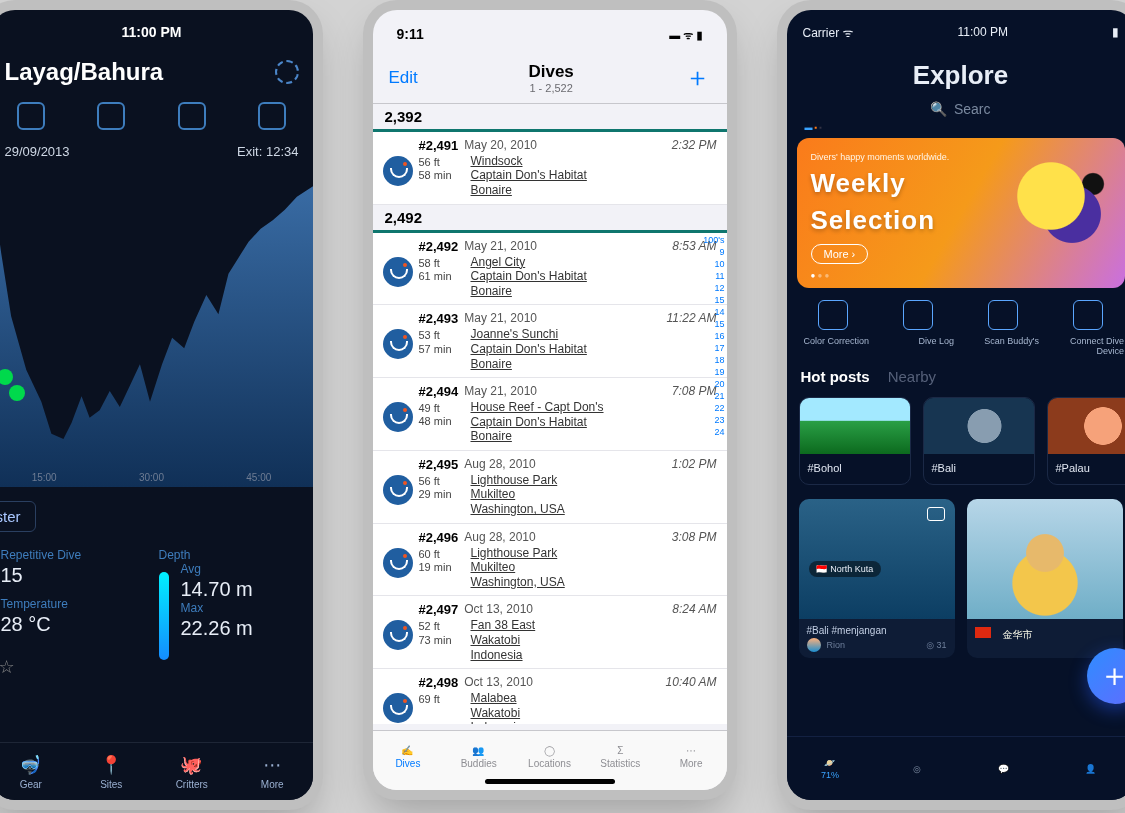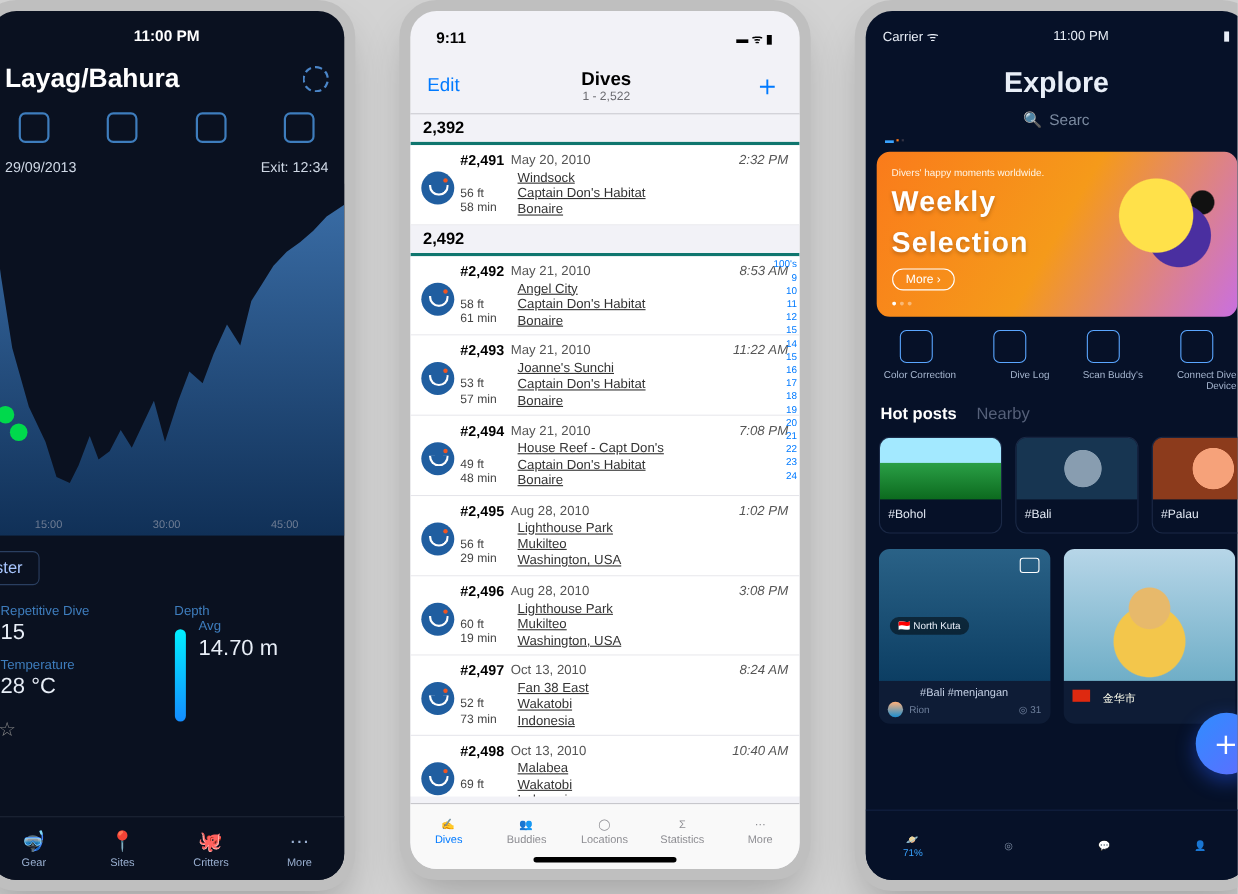--- a/index.html
+++ b/index.html
@@ -67,21 +67,21 @@
 .phone-b .nav .center { flex: 1; text-align: center; }
 .phone-b .nav .center .t1 { font-size: 17px; font-weight: 600; }
 .phone-b .nav .center .t2 { font-size: 11px; color: #6b6b70; }
 .phone-b .nav .plus { color: #007aff; font-size: 26px; }
 .phone-b .list { position: relative; overflow: hidden; height: 620px; }
 .phone-b .section-hdr { background: #f2f2f7; padding: 4px 12px; font-weight: 700; font-size: 15px; border-bottom: 3px solid #0f766e; }
 .phone-b .row { display: flex; background: #fff; border-bottom: 1px solid #e5e5ea; padding: 6px 10px; min-height: 66px; }
 .phone-b .row .icon { width: 30px; height: 30px; border-radius: 15px; background: #205ea0; margin-top: 18px; margin-right: 6px; position: relative; flex-shrink: 0; }
 .phone-b .row .icon::after { content:""; position: absolute; left: 7px; top: 12px; width: 14px; height: 8px; border: 2px solid #fff; border-top: none; border-radius: 0 0 10px 10px; }
 .phone-b .row .icon::before { content:""; position: absolute; right: 6px; top: 6px; width: 4px; height: 4px; border-radius: 2px; background: #e52; }
-.phone-b .row .meta { width: 52px; font-size: 11px; color: #444; margin-top: 16px; }
+.phone-b .row .meta { width: 52px; font-size: 11px; color: #444; margin-top: 2px; }
 .phone-b .row .body { flex: 1; font-size: 12px; line-height: 1.22; }
 .phone-b .row .head { display: flex; gap: 6px; font-size: 12px; }
 .phone-b .row .head .num { font-weight: 700; font-size: 13px; }
 .phone-b .row .head .dt { color: #555; flex: 1; }
 .phone-b .row .head .tm { color: #555; font-style: italic; }
 .phone-b .row .lines div { color: #333; font-size: 12px; text-decoration: underline; }
 .phone-b .index-bar { position: absolute; right: 2px; top: 130px; font-size: 9px; color: #007aff; text-align: right; line-height: 12px; }
 .phone-b .tabbar { position: absolute; bottom: 0; left: 0; right: 0; height: 60px; display: flex; border-top: 1px solid #c7c7cc; background: #f9f9f9; padding-bottom: 8px; }
 .phone-b .tabbar .tab { flex: 1; text-align: center; font-size: 10px; color: #8e8e93; display: flex; flex-direction: column; justify-content: center; gap: 2px; }
 .phone-b .tabbar .tab.sel { color: #007aff; }
@@ -121,21 +121,21 @@
 .phone-c .tabs .sel { font-weight: 700; color: #fff; }
 .phone-c .tabs .off { color: #556079; }
 .phone-c .hot-row { display: flex; gap: 12px; padding: 12px 0 14px 12px; overflow: hidden; }
 .phone-c .hot-card { width: 112px; border-radius: 10px; overflow: hidden; flex-shrink: 0; border: 1px solid #1b2946; }
 .phone-c .hot-card .img { height: 56px; }
 .phone-c .hot-card .lbl { font-size: 11px; padding: 8px 8px 10px; color: #e1e7f2; }
 .phone-c .bohol-img { background: linear-gradient(#a3e9ff 40%,#2a9f46 41%,#0c6a1e); }
 .phone-c .bali-img { background: radial-gradient(circle at 55% 50%, #889db0 25%, #173551 26%); }
 .phone-c .palau-img { background: radial-gradient(circle at 50% 50%, #f6a27a 30%, #8c3b1c 31%); }
 .phone-c .grid { display: flex; gap: 12px; padding: 0 12px; }
-.phone-c .grid .card { flex: 1; border-radius: 10px; overflow: hidden; position: relative; background: #0e1c36; text-align: center; }
+.phone-c .grid .card { flex: 1; border-radius: 10px; overflow: hidden; position: relative; background: #0e1c36; }
 .phone-c .grid .card .img { height: 120px; background: linear-gradient(#2a6287,#0c3e63); }
 .phone-c .grid .card .img.surfer {
   background:
     linear-gradient(90deg, rgba(0,0,0,0) 40%, rgba(0,0,0,0) 41%),
     radial-gradient(circle at 50% 45%, #e7b96b 18%, transparent 19%),
     radial-gradient(circle at 50% 70%, #f3c64b 28%, transparent 29%),
     linear-gradient(#b7d6e8,#6faec7);
 }
 .phone-c .grid .card .loc-pill { position: absolute; top: 62px; left: 10px; background: rgba(0,0,0,.5); border-radius: 12px; font-size: 9px; padding: 3px 8px; }
 .phone-c .grid .card .video-badge { position: absolute; top: 8px; right: 10px; width: 18px; height: 14px; border: 1.2px solid #fff; border-radius: 3px; }
@@ -194,20 +194,24 @@
       <div class="val">15</div>
       <div class="lbl" style="margin-top:10px">Temperature</div>
       <div class="val">28 °C</div>
     </div>
     <div class="col depth-bar">
       <div class="lbl">Depth</div>
       <div class="bar"></div>
       <div class="avg">
         <div class="lbl">Avg</div>
         <div class="val">14.70 m</div>
+      </div>
+      <div class="max">
+        <div class="lbl">Max</div>
+        <div class="val">22.26 m</div>
       </div>
     </div>
   </div>
   <div class="star">☆</div>
   <div class="tabbar">
     <div class="tab">
         <span class="ti">🤿</span>
         <span>Gear</span>
       </div>
     <div class="tab">

